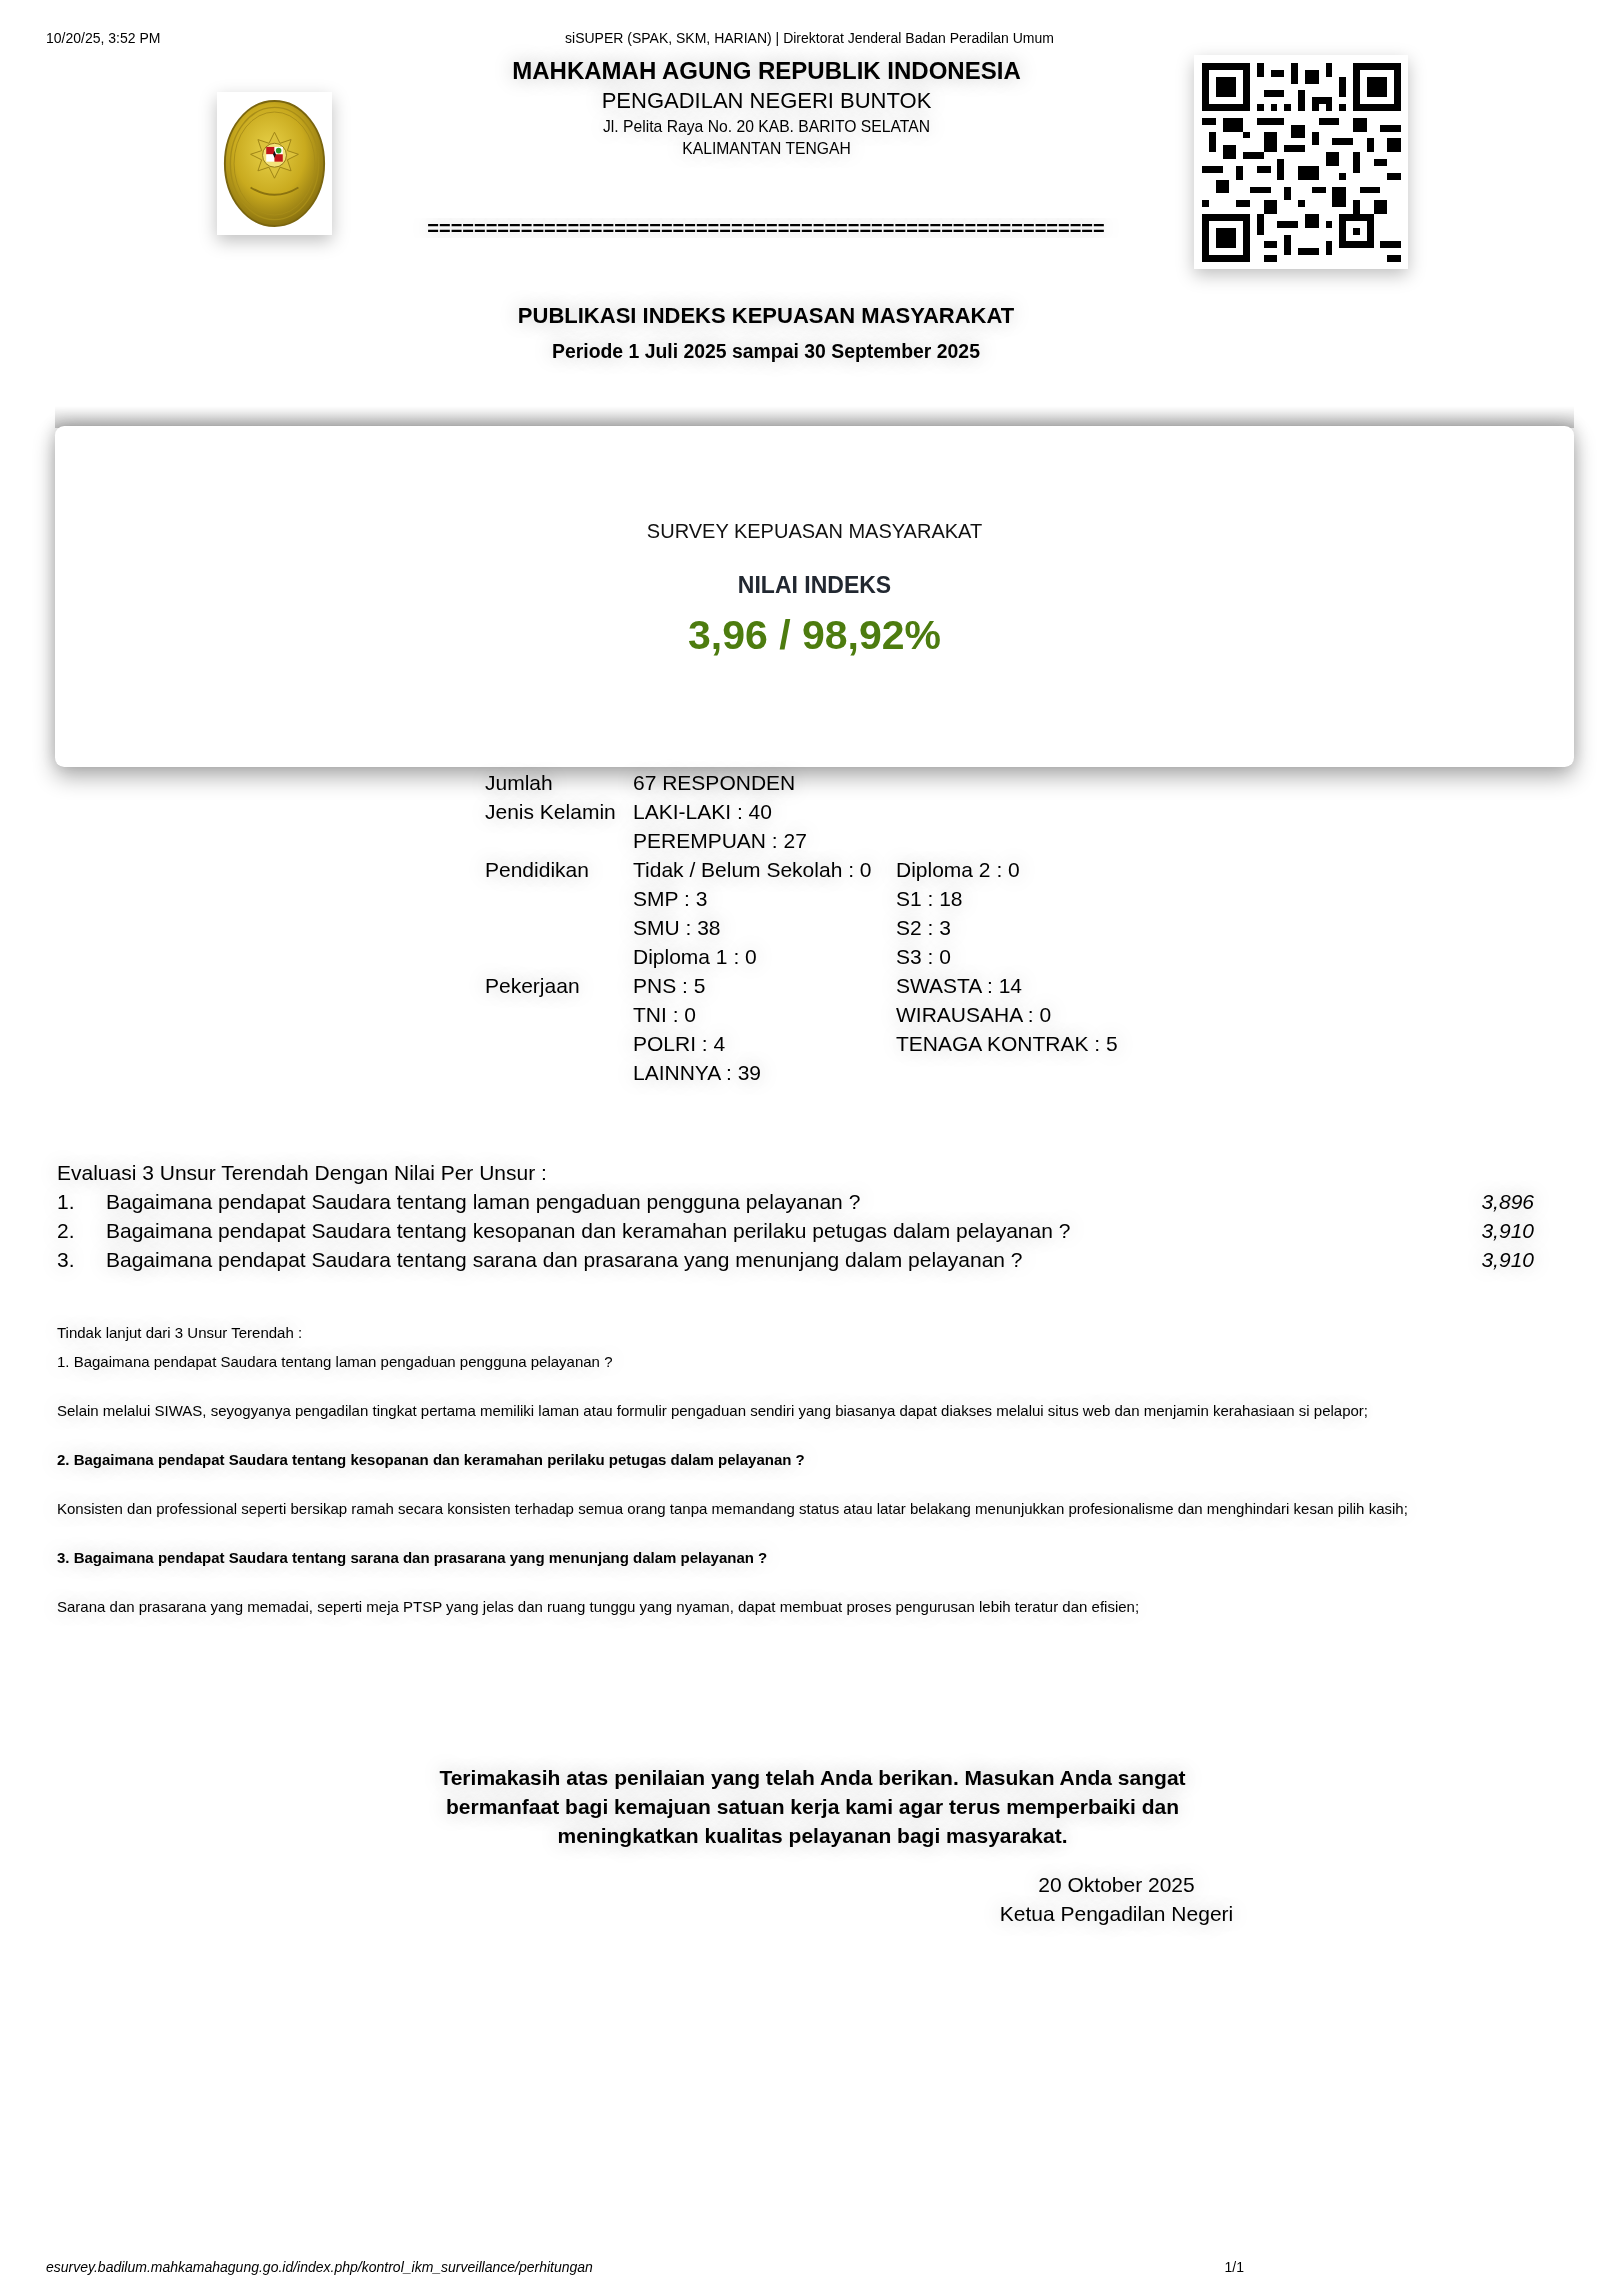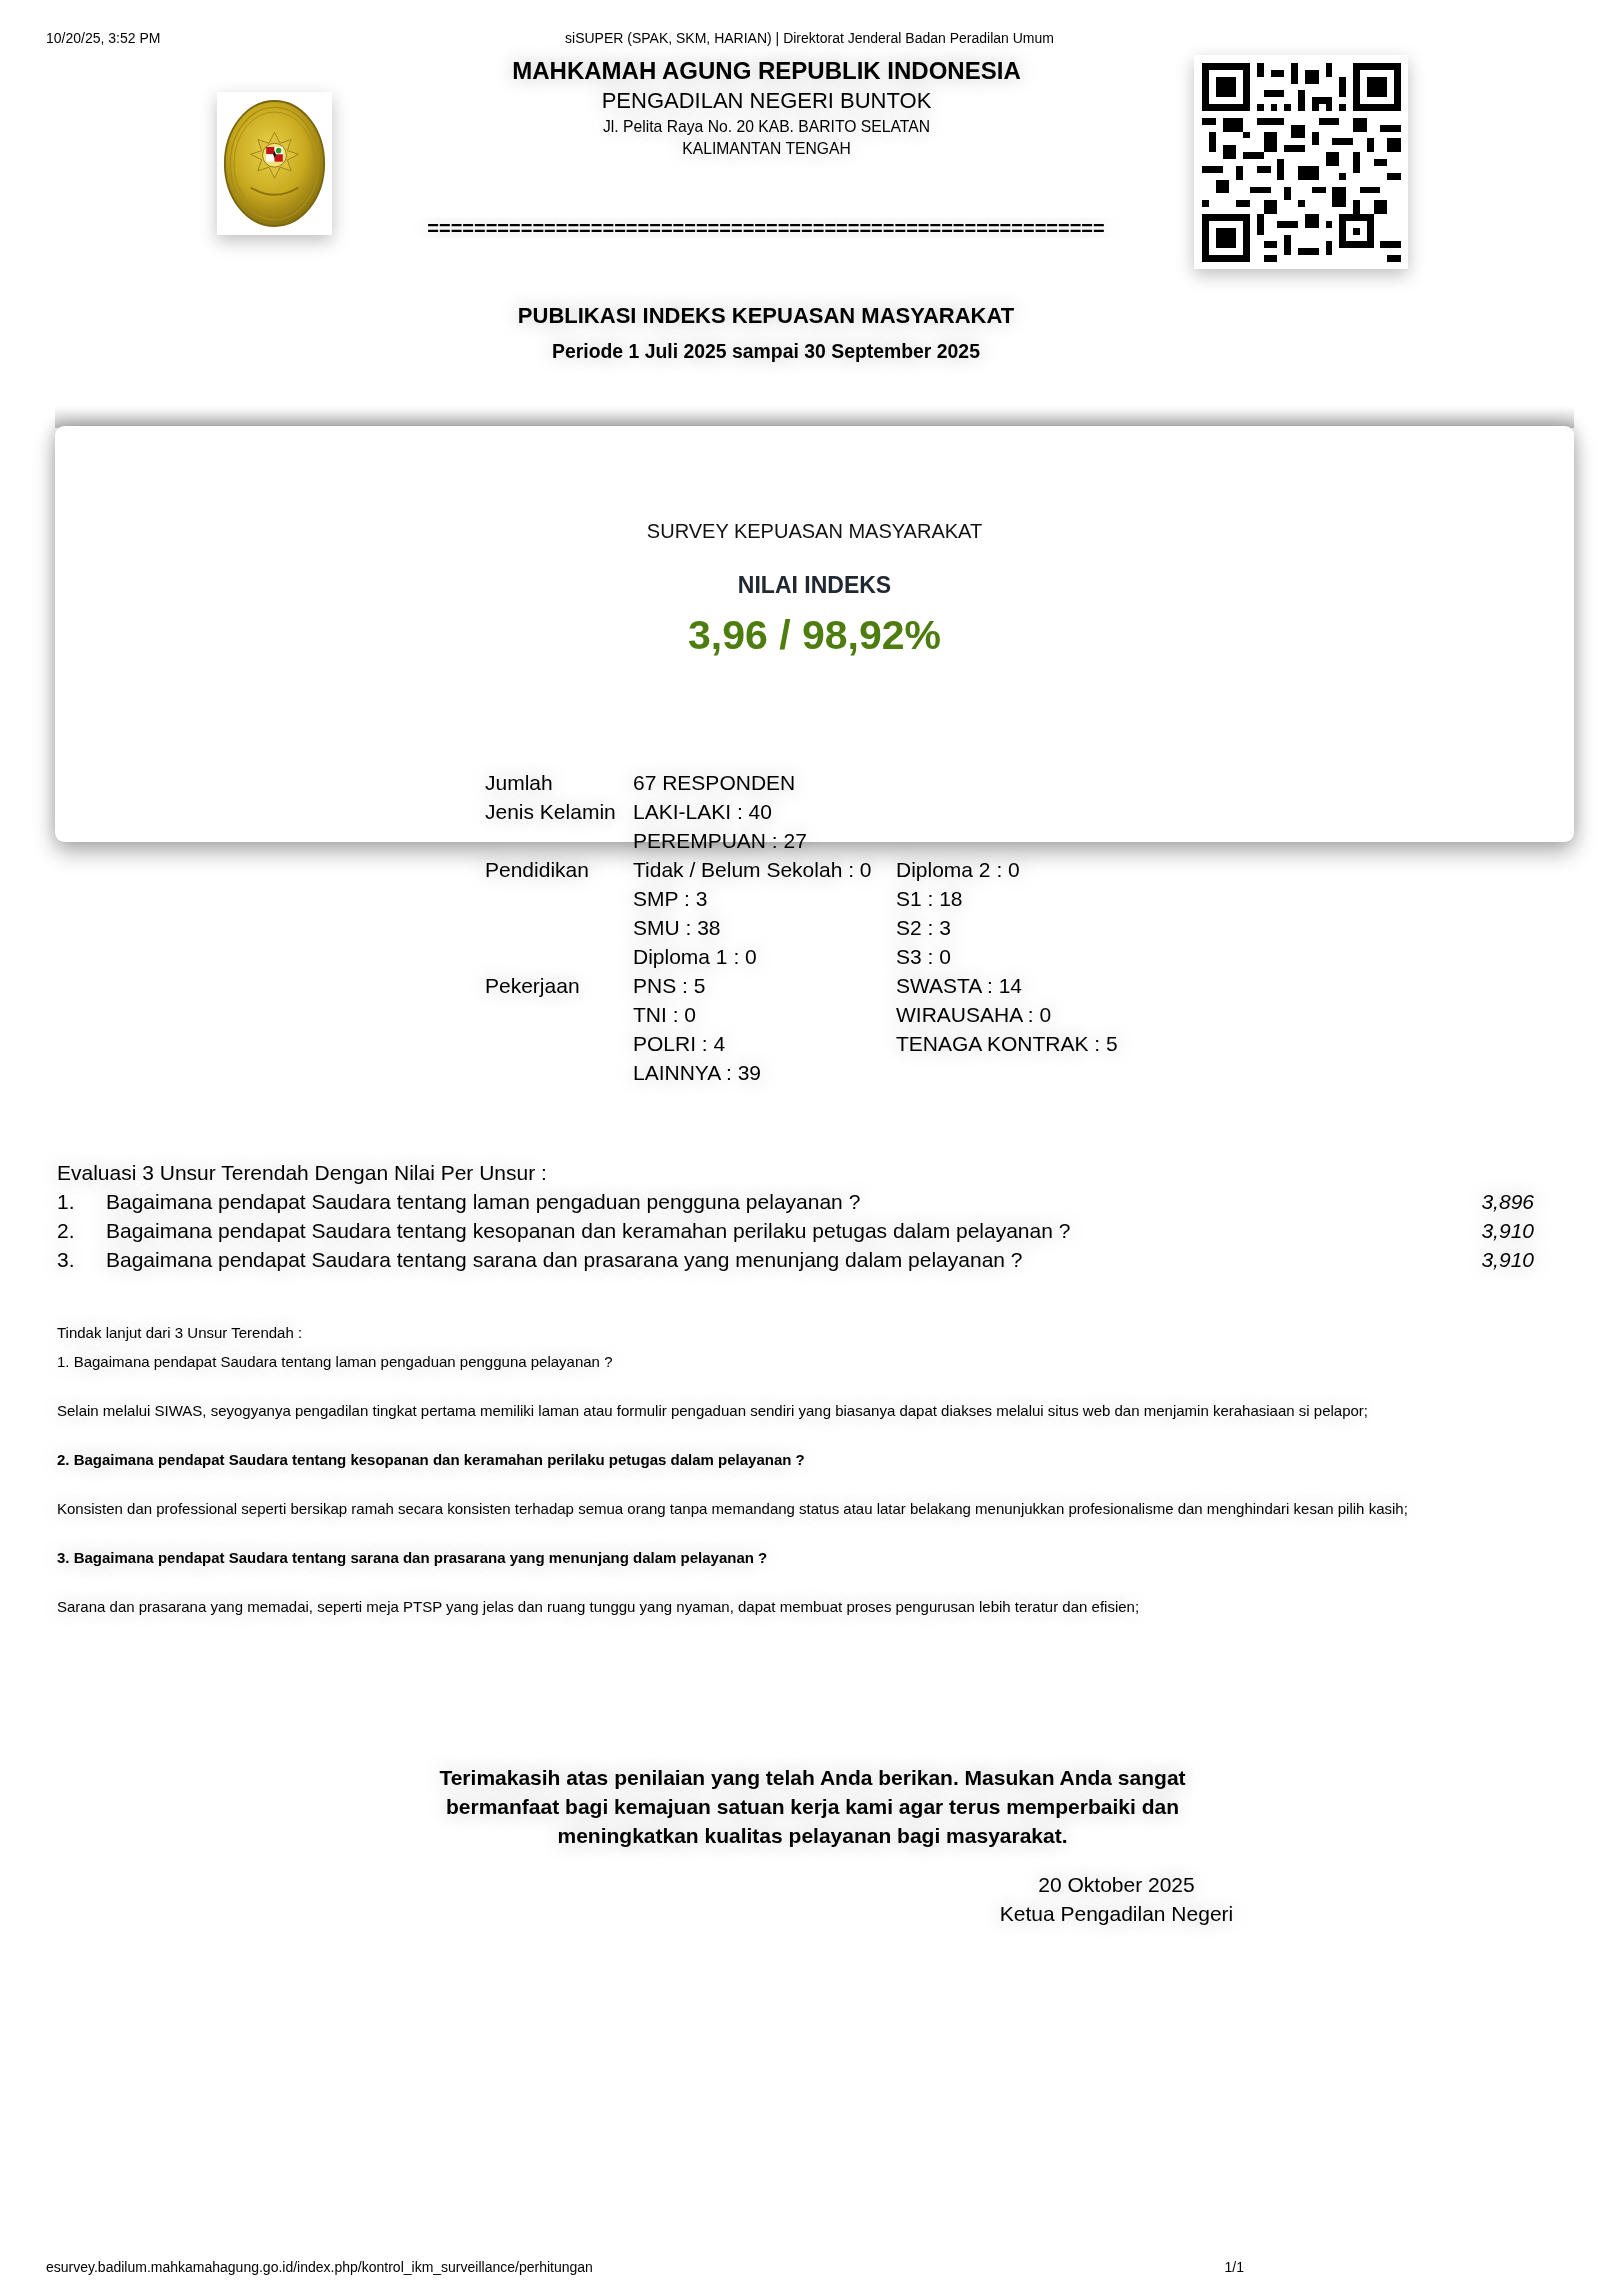--- a/index.html
+++ b/index.html
@@ -7,21 +7,21 @@
       width: 1619px; height: 2291px; position: relative; overflow: hidden;
       font-family: "Liberation Sans", sans-serif; color: #000;
     }
     .print-head, .print-foot {
       position: absolute; left: 0; width: 1290px; font-size: 14px; color: #000;
     }
     .print-head { top: 29.5px; height: 18.5px; }
     .print-foot { top: 2259px; height: 18.5px; }
     .ph-left { position: absolute; left: 46px; }
     .ph-center { position: absolute; left: 0; width: 1619px; text-align: center; }
-    .pf-left { position: absolute; left: 46px; }
+    .pf-left { position: absolute; left: 46px; font-style: italic; }
     .pf-right { position: absolute; right: 46px; }
 
     .shadow-text { text-shadow: 0 0 20px rgba(0,0,0,0.28); }
 
     
     .logo-box {
       position: absolute; left: 217px; top: 92px; width: 115px; height: 143px;
       background: #fff; box-shadow: 0 5.5px 16.6px rgba(0,0,0,0.25);
       display: flex; align-items: center; justify-content: center;
     }
@@ -50,21 +50,21 @@
       position: absolute; left: 0; width: 1532px; top: 340px; text-align: center;
       font-size: 19.4px; font-weight: bold;
     }
 
     
     .card-shadow-top {
       position: absolute; left: 55px; top: 406px; width: 1519px; height: 22px;
       background: linear-gradient(to bottom, rgba(0,0,0,0.0), rgba(0,0,0,0.22));
     }
     .card {
-      position: absolute; left: 55px; top: 426px; width: 1519px; height: 416px;
+      position: absolute; left: 55px; top: 426px; width: 1519px; height: 341px;
       background: #fff; border-radius: 9.2px;
       box-shadow: 0 9.2px 22px rgba(0,0,0,0.32), 0 -3.7px 14.8px rgba(0,0,0,0.15);
       text-align: center;
     }
     .card-label { position: absolute; left: 0; width: 100%; top: 94px; font-size: 20px; color: #111; }
     .card-index-label { position: absolute; left: 0; width: 100%; top: 146px; font-size: 23px; font-weight: bold; color: #222831; }
     .card-value { position: absolute; left: 0; width: 100%; top: 186px; font-size: 41px; font-weight: bold; }
 
     
     .demo {

